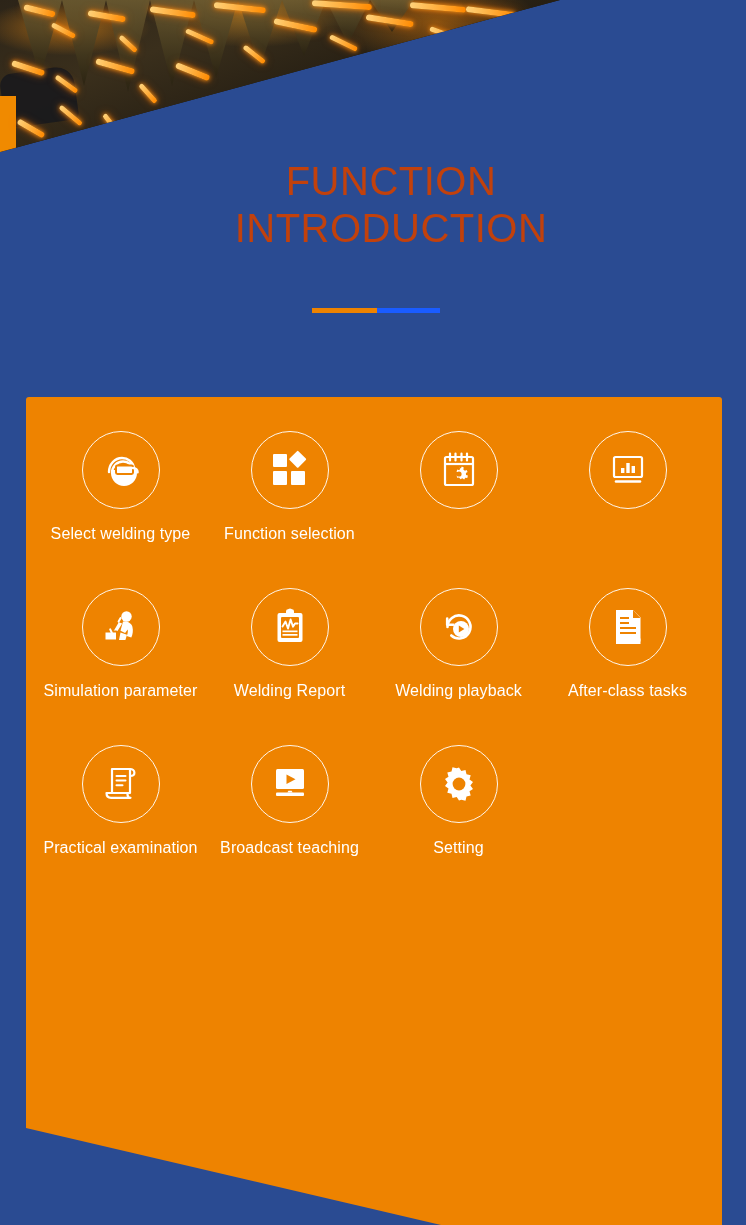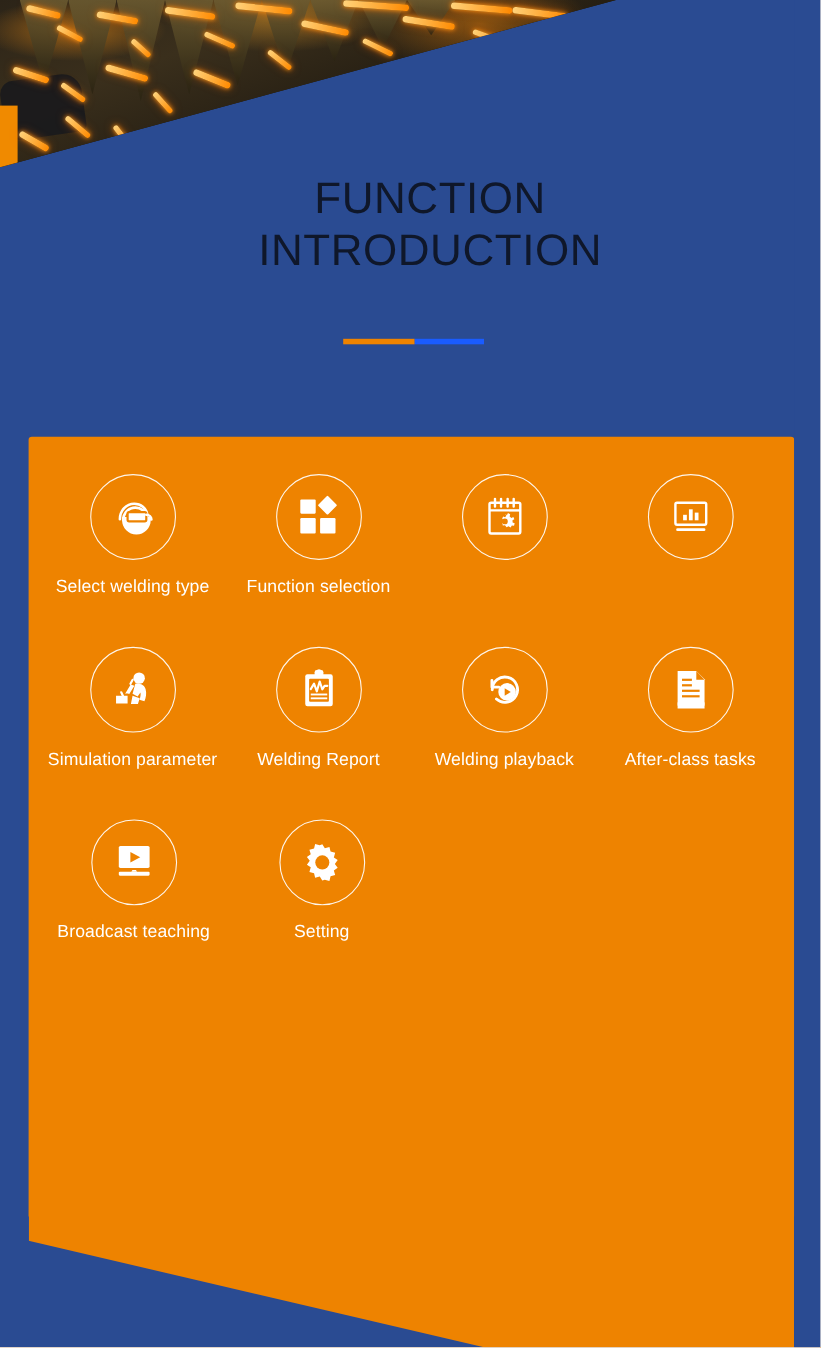--- a/index.html
+++ b/index.html
@@ -89,21 +89,21 @@
 
   
   .title-wrap {
     position: absolute;
     left: 0;
     top: 158px;
     width: 746px;
     text-align: center;
   }
   .title-line {
-    color: #0f172a;
+    color: #c2410c;
     font-size: 40px;
     line-height: 47px;
     font-weight: 400;
     letter-spacing: 0.5px;
     font-family: "Liberation Sans Narrow", "Liberation Sans", "DejaVu Sans", sans-serif;
     font-stretch: condensed;
     padding-left: 36px;
   }
 
   .rule-wrap {
@@ -376,20 +376,35 @@
             <rect x="8" y="32.5" width="24.5" height="3" fill="#ffffff"></rect>
           </svg>
         </div>
         <div class="cell-label">After-class tasks</div>
       </div>
 
     </div>
 
     <div class="grid-row">
 
+      <div class="cell">
+        <div class="icon-circle">
+          <svg width="44" height="42" viewBox="0 0 44 42" fill="none" stroke="#ffffff" stroke-width="2.2">
+            <path d="M13 6h18v24H13z" stroke-linejoin="round"></path>
+            <path d="M31 6c2.6 0 4.4 1.6 4.4 3.7 0 2-1.8 3.3-4.4 3.3" stroke-linejoin="round"></path>
+            <path d="M13 30H7.5c0 3 1.9 4.8 4.6 4.8h19.4c-1.8 0-3-1.6-3-3.6V30" stroke-linejoin="round"></path>
+            <g stroke-width="2" stroke-linecap="round">
+              <path d="M17.5 13h9"></path>
+              <path d="M17.5 17.6h9"></path>
+              <path d="M17.5 22.2h6"></path>
+            </g>
+          </svg>
+        </div>
+        <div class="cell-label">Practical examination</div>
+      </div>
 
       <div class="cell">
         <div class="icon-circle">
           <svg width="42" height="40" viewBox="0 0 42 40" fill="#ffffff" stroke="none">
             <rect x="7" y="5" width="28" height="20" rx="1.5"></rect>
             <path d="M17.5 10.5l9 4.8-9 4.8z" fill="#ee8300"></path>
             <rect x="7" y="28.5" width="28" height="3.6" rx="1"></rect>
             <path d="M19.4 26.8h3.2l1 1.7h-5.2z"></path>
           </svg>
         </div>

